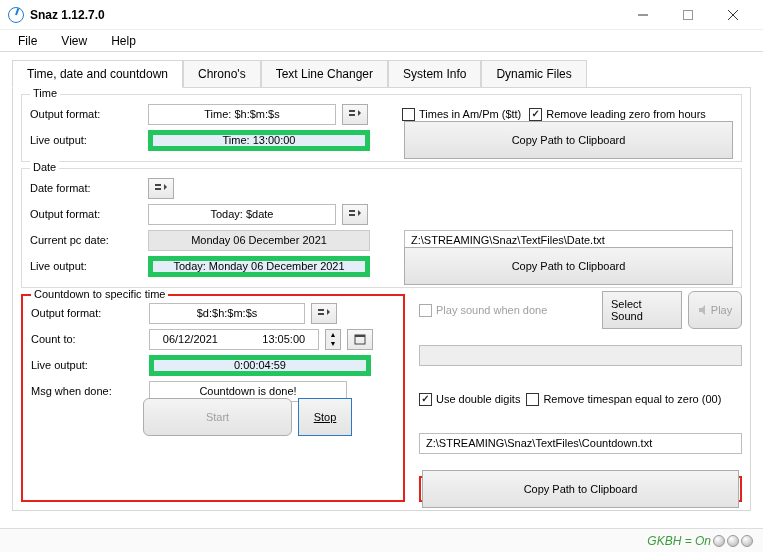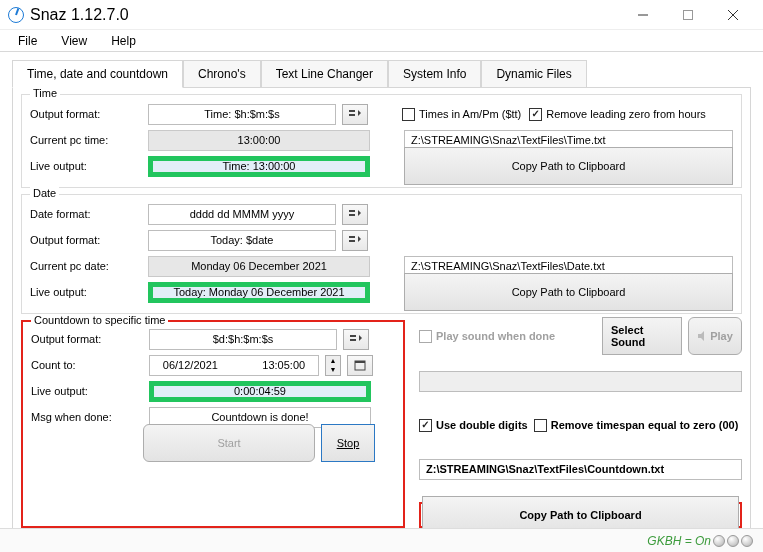--- a/index.html
+++ b/index.html
@@ -2,21 +2,21 @@
 <html><head>
 <meta charset="utf-8">
 <style>
 * { box-sizing: border-box; margin: 0; padding: 0; font-family: "Segoe UI", Tahoma, sans-serif; font-size: 11px; }
 body { background: #fff; width: 763px; height: 552px; overflow: hidden; position: relative; }
 
 
 .titlebar { height: 30px; display: flex; align-items: center; padding: 0 8px; border-bottom: 1px solid #eee; }
 .titlebar .app-icon { width: 16px; height: 16px; border-radius: 50%; border: 1.5px solid #1e7bd6; margin-right: 6px; position: relative; }
 .titlebar .app-icon::after { content: ""; position: absolute; width: 2px; height: 7px; background: #1e7bd6; left: 6px; top: 0; transform: rotate(20deg); transform-origin: bottom; }
-.titlebar .title { flex: 1; font-size: 16px; }
+.titlebar .title { flex: 1; font-size: 12px; font-weight: bold; }
 .titlebar .win-controls { display: flex; }
 .titlebar .win-btn { width: 45px; height: 29px; display: flex; align-items: center; justify-content: center; color: #333; }
 .titlebar .win-btn svg { width: 10px; height: 10px; }
 
 
 .menubar { height: 22px; display: flex; align-items: center; padding: 0 8px; gap: 4px; border-bottom: 1px solid #d8d8d8; }
 .menubar .menu-item { padding: 2px 10px; font-size: 12px; }
 
 
 .tabstrip { display: flex; padding: 8px 12px 0 12px; }
@@ -47,27 +47,27 @@
 
 .path-input { flex: 1; border: 1px solid #bdbdbd; height: 21px; padding: 0 6px; display: flex; align-items: center; font-size: 11px; background: #fff; }
 .btn { border: 1px solid #adadad; background: linear-gradient(#f4f4f4,#e3e3e3); height: 22px; display: flex; align-items: center; justify-content: center; padding: 18px 8px; }
 .btn-wide { flex: 1; }
 .btn.disabled { color: #a0a0a0; border-radius: 6px; }
 
 
 .red-box { border: 2px solid #e3231a !important; }
 
 
-.start-btn { width: 172px; }
+.start-btn { width: 149px; }
 .stop-btn { width: 54px; border: 1.5px solid #2b78c4; text-decoration: underline; }
 
 
 .cd-wrap { display: flex; gap: 14px; }
 .cd-left { border: 2px solid #e3231a; padding: 4px 8px 8px; flex: 0 0 384px; position: relative; }
-.cd-right { flex: 1; padding-top: 4px; display: flex; flex-direction: column; gap: 22px; font-weight: bold; }
+.cd-right { flex: 1; padding-top: 4px; display: flex; flex-direction: column; gap: 22px; }
 
 .updown { display: flex; flex-direction: column; width: 16px; height: 21px; border: 1px solid #adadad; }
 .updown div { flex: 1; display: flex; align-items: center; justify-content: center; font-size: 7px; background: #eee; }
 .sound-btn { width: 80px; flex-direction: column; }
 .play-btn { width: 54px; color: #a0a0a0; }
 
 
 .statusbar { position: absolute; bottom: 0; left: 0; right: 0; height: 24px; border-top: 1px solid #ddd; display: flex; align-items: center; justify-content: flex-end; padding: 0 10px; gap: 2px; background: #fafafa; }
 .statusbar .gkbh { color: #3c9b3c; font-style: italic; font-size: 12px; }
 .led { width: 12px; height: 12px; border-radius: 50%; background: radial-gradient(circle at 35% 30%, #fff, #d0d0d0 60%, #aaa); border: 1px solid #999; }
@@ -137,43 +137,35 @@
             <div class="box"></div>
             <span>Times in Am/Pm ($tt)</span>
           </div>
         <div class="checkbox checked">
             <div class="box"></div>
             <span>Remove leading zero from hours</span>
           </div>
       </div>
     </div>
 
-    <div class="row">
-      <div class="lbl">Current pc time:</div>
-      <div class="display display-wide">13:00:00</div>
-      <div class="right-col">
-        <div class="path-input">Z:\STREAMING\Snaz\TextFiles\Time.txt</div>
-      </div>
-    </div>
 
     <div class="row">
       <div class="lbl">Live output:</div>
       <div class="display-blue display-wide">Time: 13:00:00</div>
       <div class="right-col">
         <div class="btn btn-wide">Copy Path to Clipboard</div>
       </div>
     </div>
   </div>
 
   <div class="group">
     <div class="legend">Date</div>
 
     <div class="row">
       <div class="lbl">Date format:</div>
-      <div class="input">dddd dd MMMM yyyy</div>
       <div class="icon-btn">
         <svg viewBox="0 0 12 12">
             <rect x="0" y="2" width="6" height="2" fill="#444"></rect>
             <rect x="0" y="6" width="6" height="2" fill="#444"></rect>
             <path d="M9 2 L12 5 L9 8" fill="#444"></path>
           </svg>
       </div>
       <div class="right-col"></div>
     </div>
 
@@ -206,21 +198,21 @@
       </div>
     </div>
   </div>
 
   <div class="cd-wrap">
     <div class="cd-left">
       <div class="legend-cd">Countdown to specific time</div>
 
       <div class="row">
         <div class="lbl">Output format:</div>
-        <div class="input" style="width:188px">$d:$h:$m:$s</div>
+        <div class="input" style="width:156px">$d:$h:$m:$s</div>
         <div class="icon-btn">
           <svg viewBox="0 0 12 12">
               <rect x="0" y="2" width="6" height="2" fill="#444"></rect>
               <rect x="0" y="6" width="6" height="2" fill="#444"></rect>
               <path d="M9 2 L12 5 L9 8" fill="#444"></path>
             </svg>
         </div>
       </div>
 
       <div class="row spin-row">
@@ -240,21 +232,21 @@
         </div>
       </div>
 
       <div class="row">
         <div class="lbl">Live output:</div>
         <div class="display-blue" style="width:222px">0:00:04:59</div>
       </div>
 
       <div class="row">
         <div class="lbl">Msg when done:</div>
-        <div class="input" style="width:222px">Countdown is done!</div>
+        <div class="input" style="width:198px">Countdown is done!</div>
       </div>
 
       <div class="row" style="justify-content:flex-start; padding-left:112px; gap:6px;">
         <div class="btn start-btn disabled">Start</div>
         <div class="btn stop-btn">Stop</div>
       </div>
     </div>
 
     <div class="cd-right">
       <div class="row" style="height:24px;">

